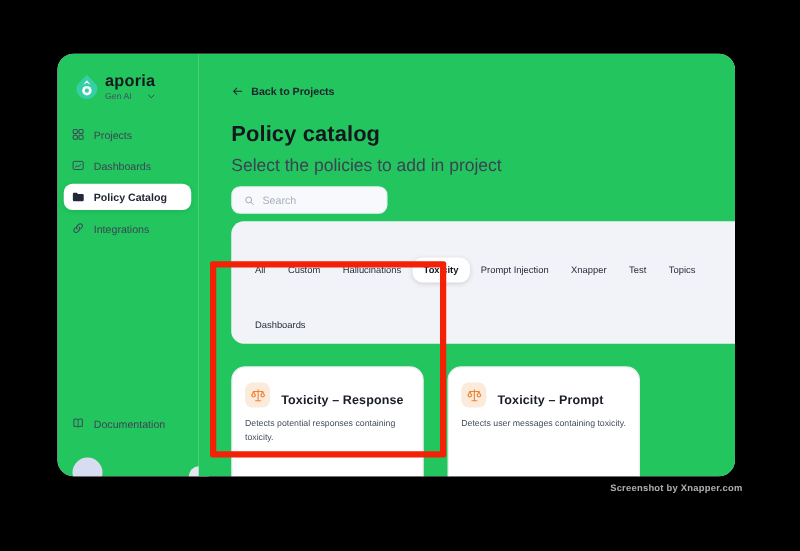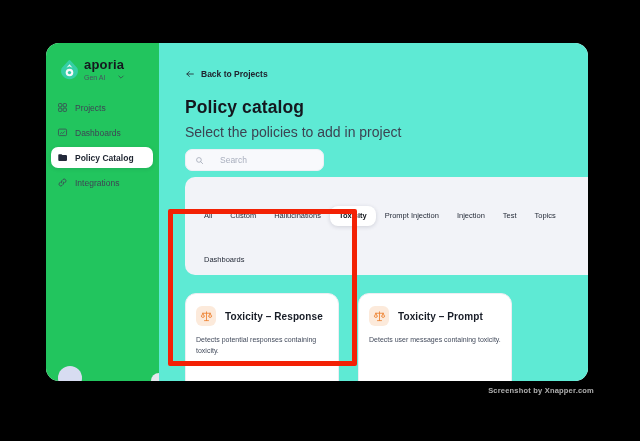--- a/index.html
+++ b/index.html
@@ -29,44 +29,44 @@
     display:flex; align-items:center; gap:7px; height:21px; padding:0 6px;
     border-radius:7px; font-size:8.5px; color:#3E4554; cursor:pointer;
   }
   .nav-item svg { width:11px; height:11px; color:#3E4554; flex-shrink:0; }
   .nav-item.active { background:#fff; box-shadow:0 1px 4px rgba(25,32,56,.12); font-weight:700; color:#1E2430; }
   .nav-item.active svg { color:#23293A; }
   .nav-footer { margin-top:auto; }
   .avatar-circle { position:absolute; left:12px; top:323px; width:24px; height:24px; border-radius:50%; background:#D7DCF1; }
   .gray-circle { position:absolute; left:105px; top:330px; width:16px; height:16px; border-radius:50%; background:#E5E7EE; }
   
-  .main { flex:1; position:relative; background:#5eead4; padding:22px 0 0 26px; }
+  .main { flex:1; position:relative; background:#22c55e; padding:22px 0 0 26px; }
   .back { display:inline-flex; align-items:center; gap:6px; font-size:8.5px; font-weight:600; color:#20242E; cursor:pointer; }
   .back svg { width:10px; height:10px; color:#20242E; }
   .page-title { margin-top:14px; font-size:17.5px; font-weight:700; color:#14171E; letter-spacing:.1px; }
   .page-subtitle { margin-top:6px; font-size:14px; color:#3C4352; }
   .search {
-    margin-top:9px; width:139px; height:22px; border:1px solid #EDEFF5; background:#F8F9FC;
-    border-radius:7px; display:flex; align-items:center; gap:16px; padding:0 9px;
+    margin-top:9px; width:125px; height:22px; border:1px solid #EDEFF5; background:#F8F9FC;
+    border-radius:7px; display:flex; align-items:center; gap:6px; padding:0 9px;
   }
   .search svg { width:9px; height:9px; color:#9CA3B2; flex-shrink:0; }
   .search input { border:0; background:transparent; outline:none; font-size:8.5px; color:#333A47; width:100%; }
   .search input::placeholder { color:#A9AFBE; }
   .tabs {
     margin-top:6px; background:#F2F3F8; border-radius:10px 0 0 10px;
     display:flex; flex-wrap:wrap; align-items:center; padding:5px 10px; width:403px;
   }
   .tab { padding:4px 9px; font-size:7.5px; color:#262C39; border-radius:8px; cursor:pointer; white-space:nowrap; line-height:12px;margin-top:24px; }
   .tab.active { background:#fff; font-weight:700; color:#0F1319; box-shadow:0 1px 4px rgba(25,32,56,.16); }
   .cards { display:flex; gap:19px; margin-top:18px; }
   .card {
     width:154px; height:118px; border:1px solid #ECEDF2; border-radius:11px;
     padding:12px 8px 12px 10px; position:relative; background:#fff; cursor:pointer;
   }
-  .card-head { display:flex; align-items:center; gap:9px; }
+  .card-head { display:flex; align-items:flex-end; gap:9px; }
   .chip {
     width:20px; height:20px; border-radius:6px; background:var(--policy-icon-bg,#FCEADB);
     display:flex; align-items:center; justify-content:center; flex-shrink:0;
   }
   .chip svg { width:13px; height:13px; color:var(--policy-icon-orange,#EE8434); }
   .card-title { font-size:10px; font-weight:700; color:#171C26; letter-spacing:.1px; }
   .card-desc { margin-top:9px; font-size:7px; line-height:1.55; color:#434B5C; }
   .card-tag {
     position:absolute; left:10px; bottom:8px; background:#F1F2F6; border-radius:6px;
     padding:4px 7px; font-size:6.8px; color:#4A5263; line-height:1;
@@ -175,20 +175,28 @@
     <span class="nav-label">Policy Catalog</span>
   </div>
           <div class="nav-item">
     <svg>
               <use href="#integrations-icon"></use>
             </svg>
     <span class="nav-label">Integrations</span>
   </div>
         </nav>
 
+      <div class="nav nav-footer">
+        <div class="nav-item">
+          <svg>
+              <use href="#book-icon"></use>
+            </svg>
+          <span class="nav-label">Documentation</span>
+        </div>
+      </div>
 
       <div class="avatar-circle"></div>
       <div class="gray-circle"></div>
     </aside>
 
     <main class="main">
       <div class="back">
         <svg>
             <use href="#arrow-left-icon"></use>
           </svg>
@@ -204,21 +212,21 @@
           </svg>
         <input type="text" placeholder="Search" style="">
       </div>
 
       <div class="tabs">
           <div class="tab">All</div>
           <div class="tab">Custom</div>
           <div class="tab">Hallucinations</div>
           <div class="tab active">Toxicity</div>
           <div class="tab">Prompt Injection</div>
-          <div class="tab">Injection</div>
+          <div class="tab">Xnapper</div>
           <div class="tab">Test</div>
           <div class="tab">Topics</div>
           <div class="tab">Dashboards</div>
         </div>
 
       <div class="cards">
           <div class="card">
     <div class="card-head">
       <span class="chip">
         <svg>

